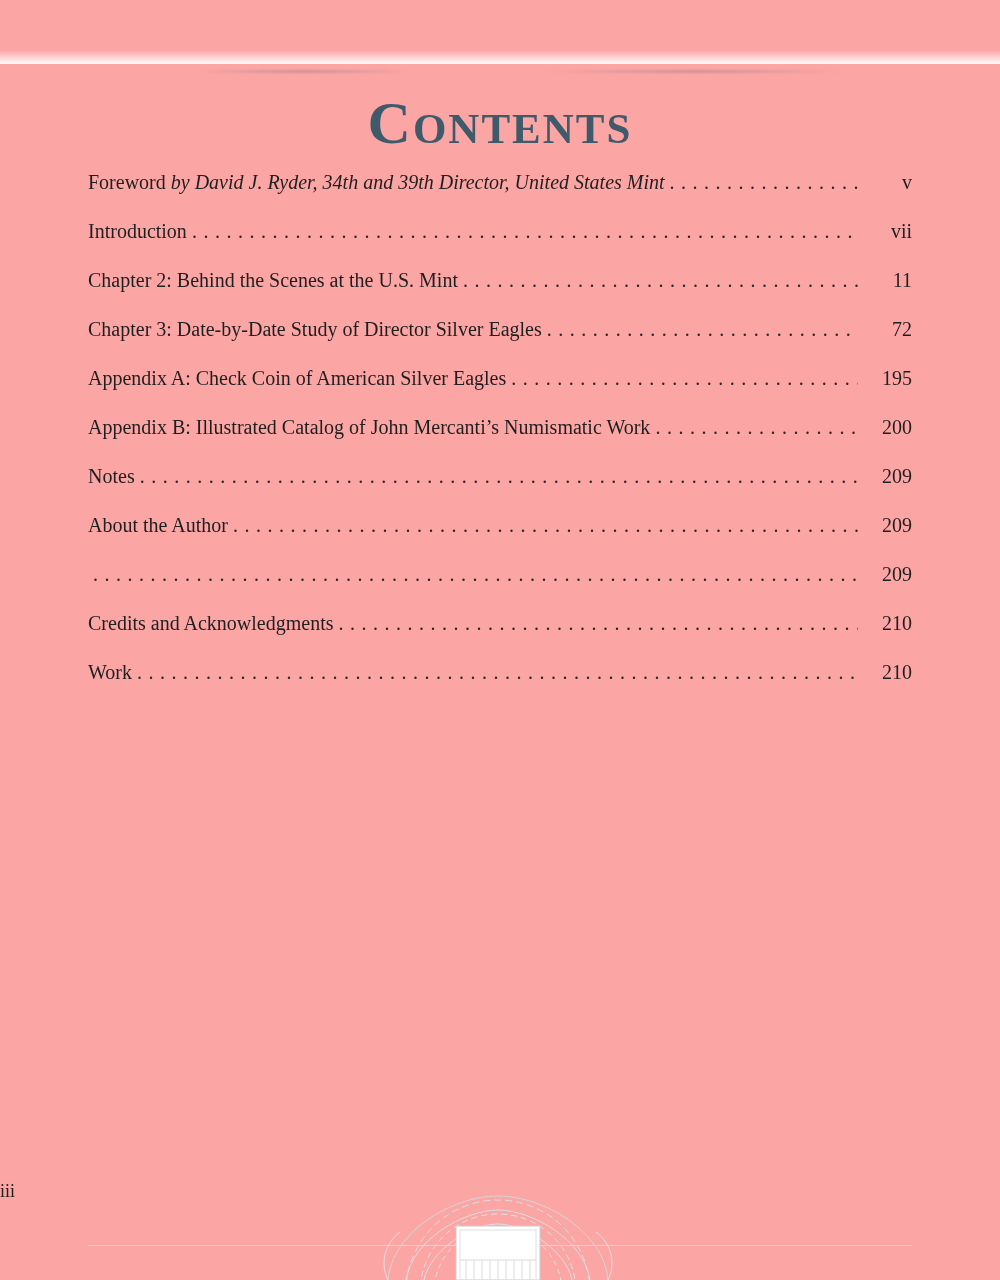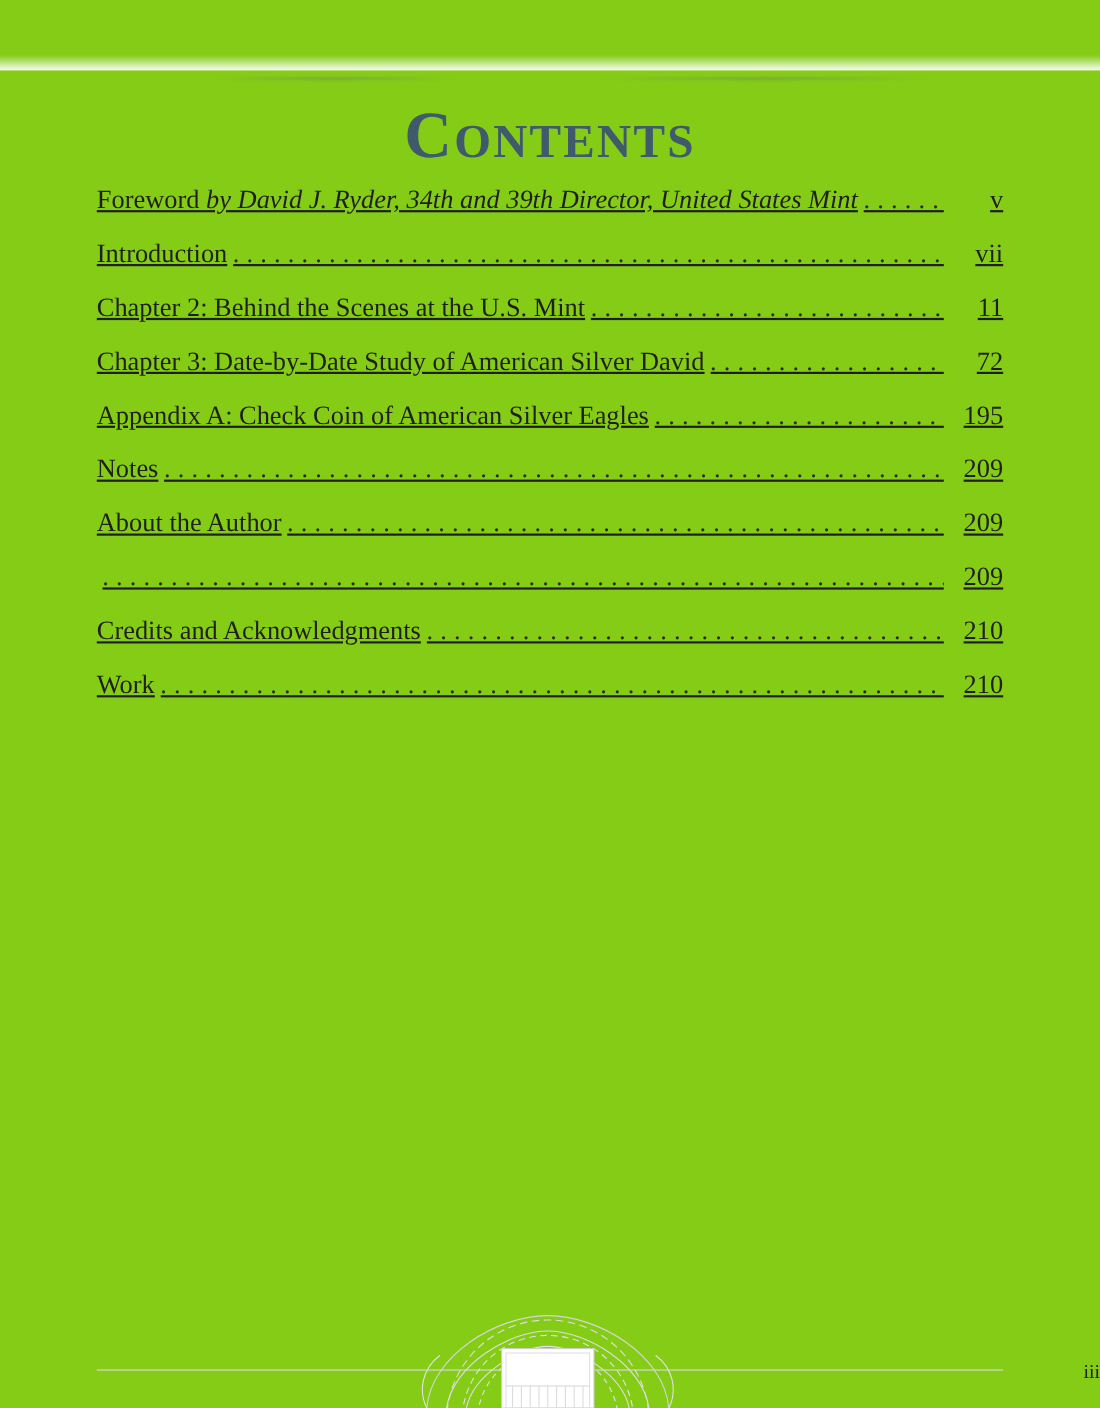--- a/index.html
+++ b/index.html
@@ -1,19 +1,19 @@
 <!DOCTYPE html>
 <html><head>
 <meta charset="utf-8">
 <style>
   html,body{margin:0;padding:0;background:#ffffff;}
   .page{
     position:relative;
     width:1000px;height:1280px;
-    background:#84cc16;
+    background:#fca5a5;
     overflow:hidden;
     font-family:"Liberation Serif","DejaVu Serif",serif;
     color:#1f1f1f;
   }
 
   
   .scan-band{
     position:absolute;top:0;left:0;width:1000px;height:64px;
     background:linear-gradient(90deg,
       #fbfbfc 0%, #f1f1f3 4%, #ebebed 10%, #e8e8ea 18%, #eaeaec 26%,
@@ -42,21 +42,21 @@
     line-height:62px;
   }
   .title .cap{font-size:60px;}
   .title .rest{font-size:43px;}
 
   
   .toc{position:absolute;top:158px;left:88px;width:824px;}
   .toc-row{
     display:flex;align-items:flex-end;
     height:49px;line-height:49px;
-    font-size:24px;white-space:nowrap;text-decoration:underline;
+    font-size:20px;white-space:nowrap;
   }
   .toc-text{flex:0 0 auto;}
   .toc-text em{font-style:italic;}
   .leader{
     flex:1 1 auto;overflow:hidden;white-space:nowrap;
     margin:0 10px 0 5px;
   }
   .leader::after{
     content:"..........................................................................................";
     letter-spacing:6.5px;
@@ -64,22 +64,22 @@
   }
   .toc-page{flex:0 0 auto;min-width:44px;text-align:right;}
 
   
   .footer-rule{
     position:absolute;top:1245px;left:88px;width:824px;height:1px;
     background:#d9d9d9;
   }
   .seal{position:absolute;left:372px;top:1192px;width:252px;height:88px;}
   .folio{
-    position:absolute;top:1236px;left:0;right:0;
-    text-align:right;font-size:18px;color:#222222;line-height:22px;
+    position:absolute;top:1180px;left:0;right:0;
+    text-align:left;font-size:18px;color:#222222;line-height:22px;
   }
 </style>
 </head>
 <body>
 
 <div class="page">
 
   <div class="scan-band"></div>
   <div class="scan-shadow scan-shadow-left"></div>
   <div class="scan-shadow scan-shadow-right"></div>
@@ -100,31 +100,36 @@
     </div>
 
 
     <div class="toc-row">
       <span class="toc-text"><span>Chapter 2: Behind the Scenes at the U.S. Mint</span><em></em></span>
       <span class="leader"></span>
       <span class="toc-page">11</span>
     </div>
 
     <div class="toc-row">
-      <span class="toc-text"><span>Chapter 3: Date-by-Date Study of American Silver David</span><em></em></span>
+      <span class="toc-text"><span>Chapter 3: Date-by-Date Study of Director Silver Eagles</span><em></em></span>
       <span class="leader"></span>
       <span class="toc-page">72</span>
     </div>
 
     <div class="toc-row">
       <span class="toc-text"><span>Appendix A: Check Coin of American Silver Eagles</span><em></em></span>
       <span class="leader"></span>
       <span class="toc-page">195</span>
     </div>
 
+    <div class="toc-row">
+      <span class="toc-text"><span>Appendix B: Illustrated Catalog of John Mercanti’s Numismatic Work</span><em></em></span>
+      <span class="leader"></span>
+      <span class="toc-page">200</span>
+    </div>
 
     <div class="toc-row">
       <span class="toc-text"><span>Notes</span><em></em></span>
       <span class="leader"></span>
       <span class="toc-page">209</span>
     </div>
 
     <div class="toc-row">
       <span class="toc-text"><span>About the Author</span><em></em></span>
       <span class="leader"></span>

